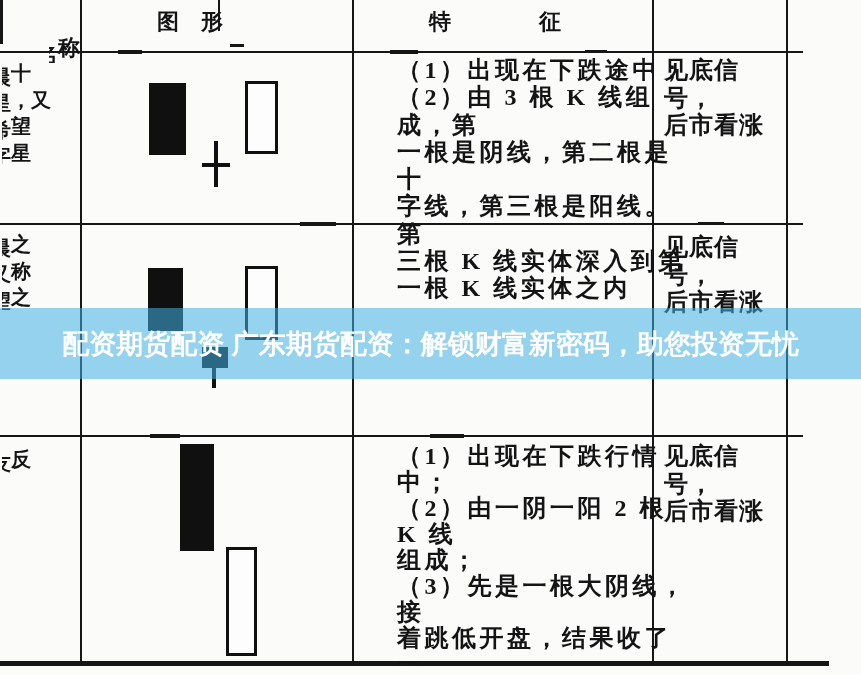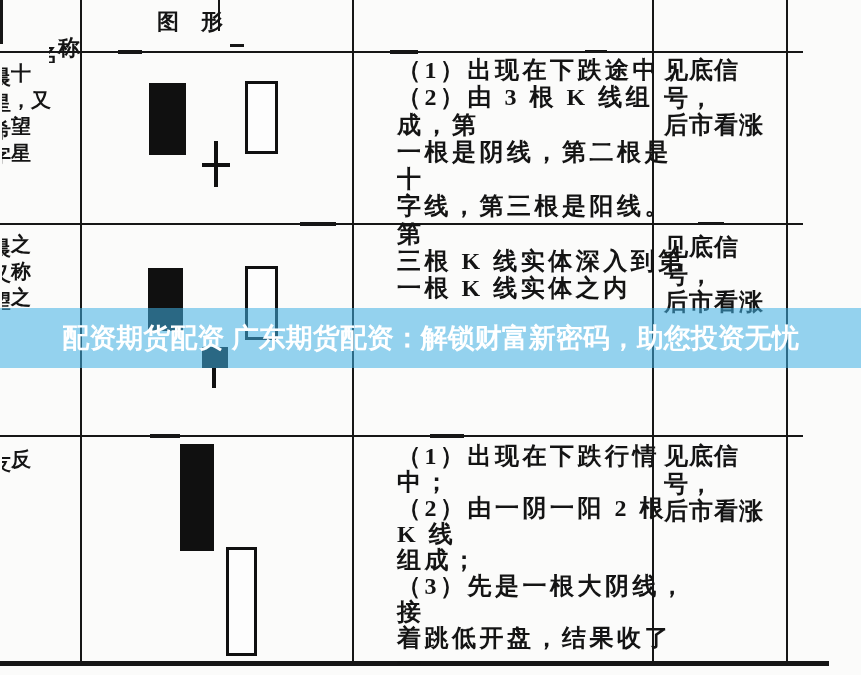--- a/index.html
+++ b/index.html
@@ -26,21 +26,21 @@
   .mean{
     position:absolute;left:664px;width:120px;font-size:24px;
     letter-spacing:1px;line-height:27.5px;white-space:pre-line;
   }
   
   .candle-b{position:absolute;background:#101010;}
   .candle-w{position:absolute;background:#fdfdfd;border:3px solid #101010;box-sizing:border-box;}
   .wick{position:absolute;background:#101010;}
   
   .banner{
-    position:absolute;left:0;top:308px;width:861px;height:60px;
+    position:absolute;left:0;top:308px;width:861px;height:71px;
     background:rgba(64,177,228,0.55);
     display:flex;align-items:center;justify-content:center;
     z-index:10;cursor:pointer;
   }
   .banner span{
     color:#ffffff;font-size:27px;font-weight:bold;letter-spacing:0px;
     font-family:"Liberation Sans","DejaVu Sans",sans-serif;white-space:nowrap;
   }
 </style>
 </head>
@@ -65,20 +65,21 @@
   <div class="artifact" style="left:230px;top:44px;width:14px;height:3px;"></div>
   <div class="artifact" style="left:300px;top:222px;width:36px;height:4px;"></div>
   <div class="artifact" style="left:698px;top:222px;width:26px;height:3px;"></div>
   <div class="artifact" style="left:150px;top:434px;width:30px;height:4px;"></div>
   <div class="artifact" style="left:430px;top:434px;width:34px;height:4px;"></div>
 
   <div class="hdr" style="left:27px;">
     <span class="cut">名</span><span>称</span>
   </div>
   <div class="hdr" style="left:157px;font-family:Liberation Mono, monospace;">图　形</div>
+  <div class="hdr" style="left:429px;">特　　　　征</div>
 
   <div class="namecol" style="top:60px;">
     <div class="nline"><span class="cut">晨</span><span>十</span></div>
     <div class="nline"><span class="cut">星</span><span>，又</span></div>
     <div class="nline"><span class="cut">希</span><span>望</span></div>
     <div class="nline"><span class="cut">字</span><span>星</span></div>
   </div>
   <div>
     <div class="candle-b" style="left:149px;top:83px;width:37px;height:72px;"></div>
     <div class="wick" style="left:214px;top:141px;width:4px;height:46px;"></div>

